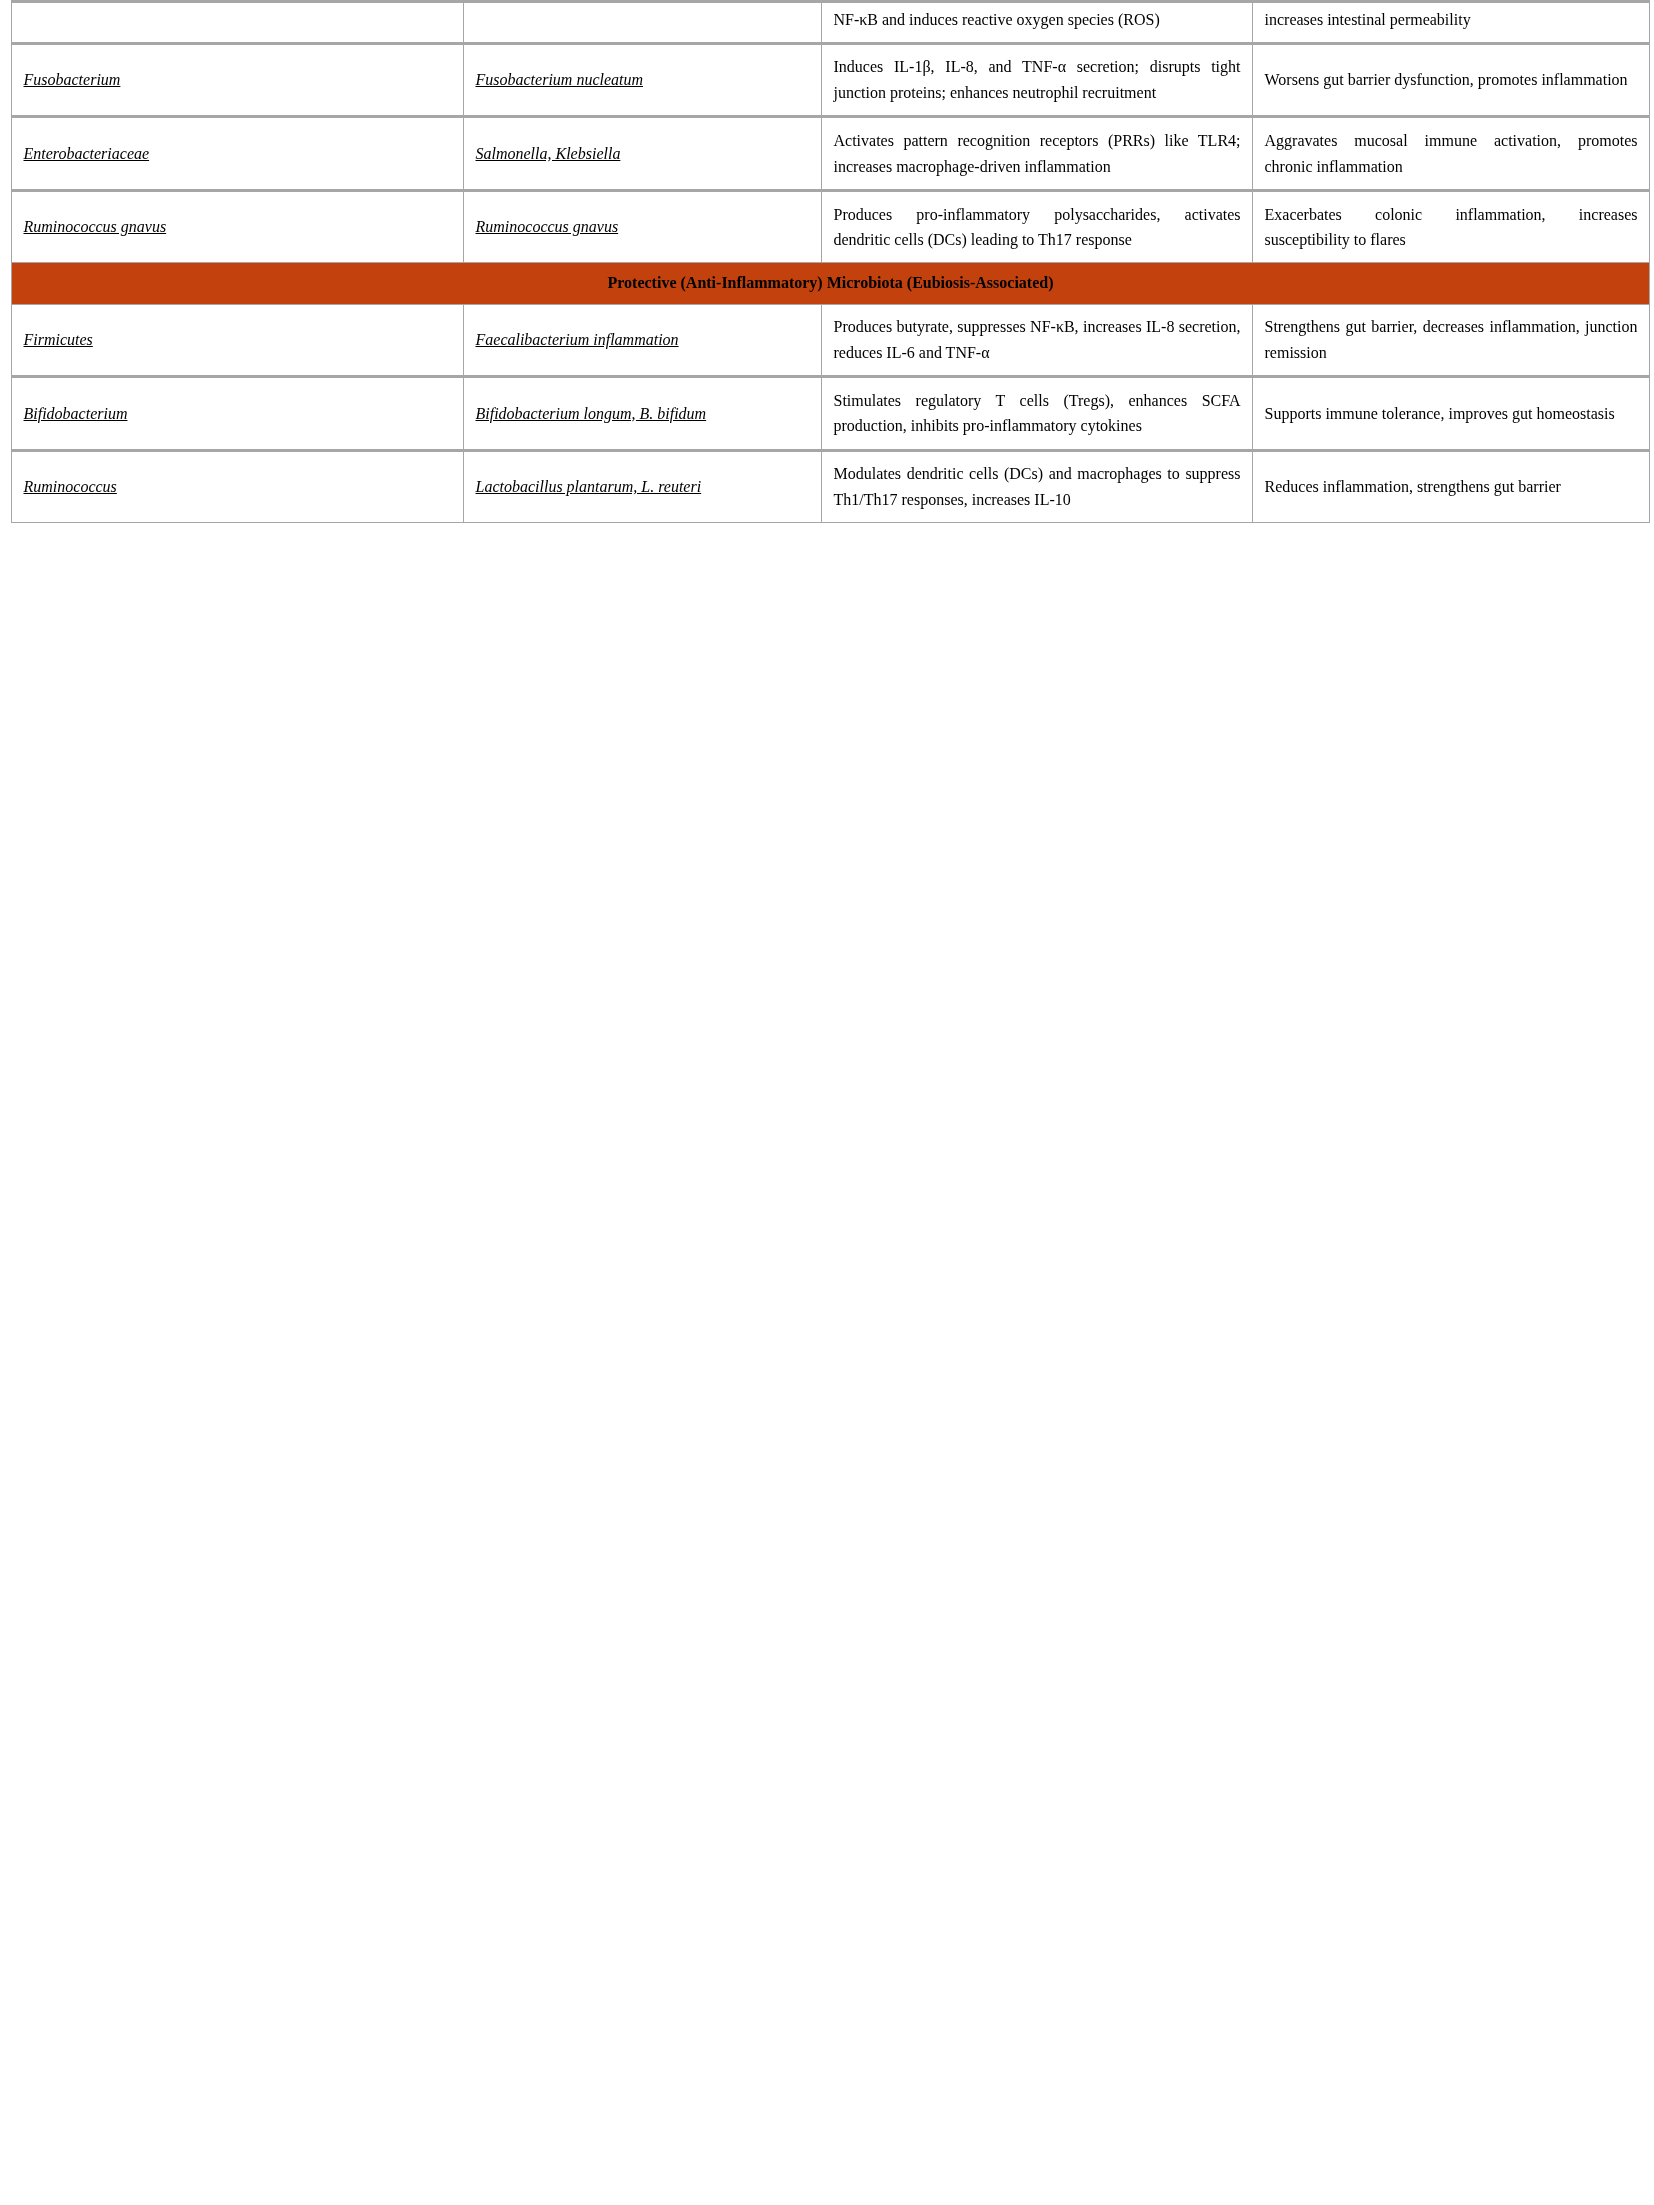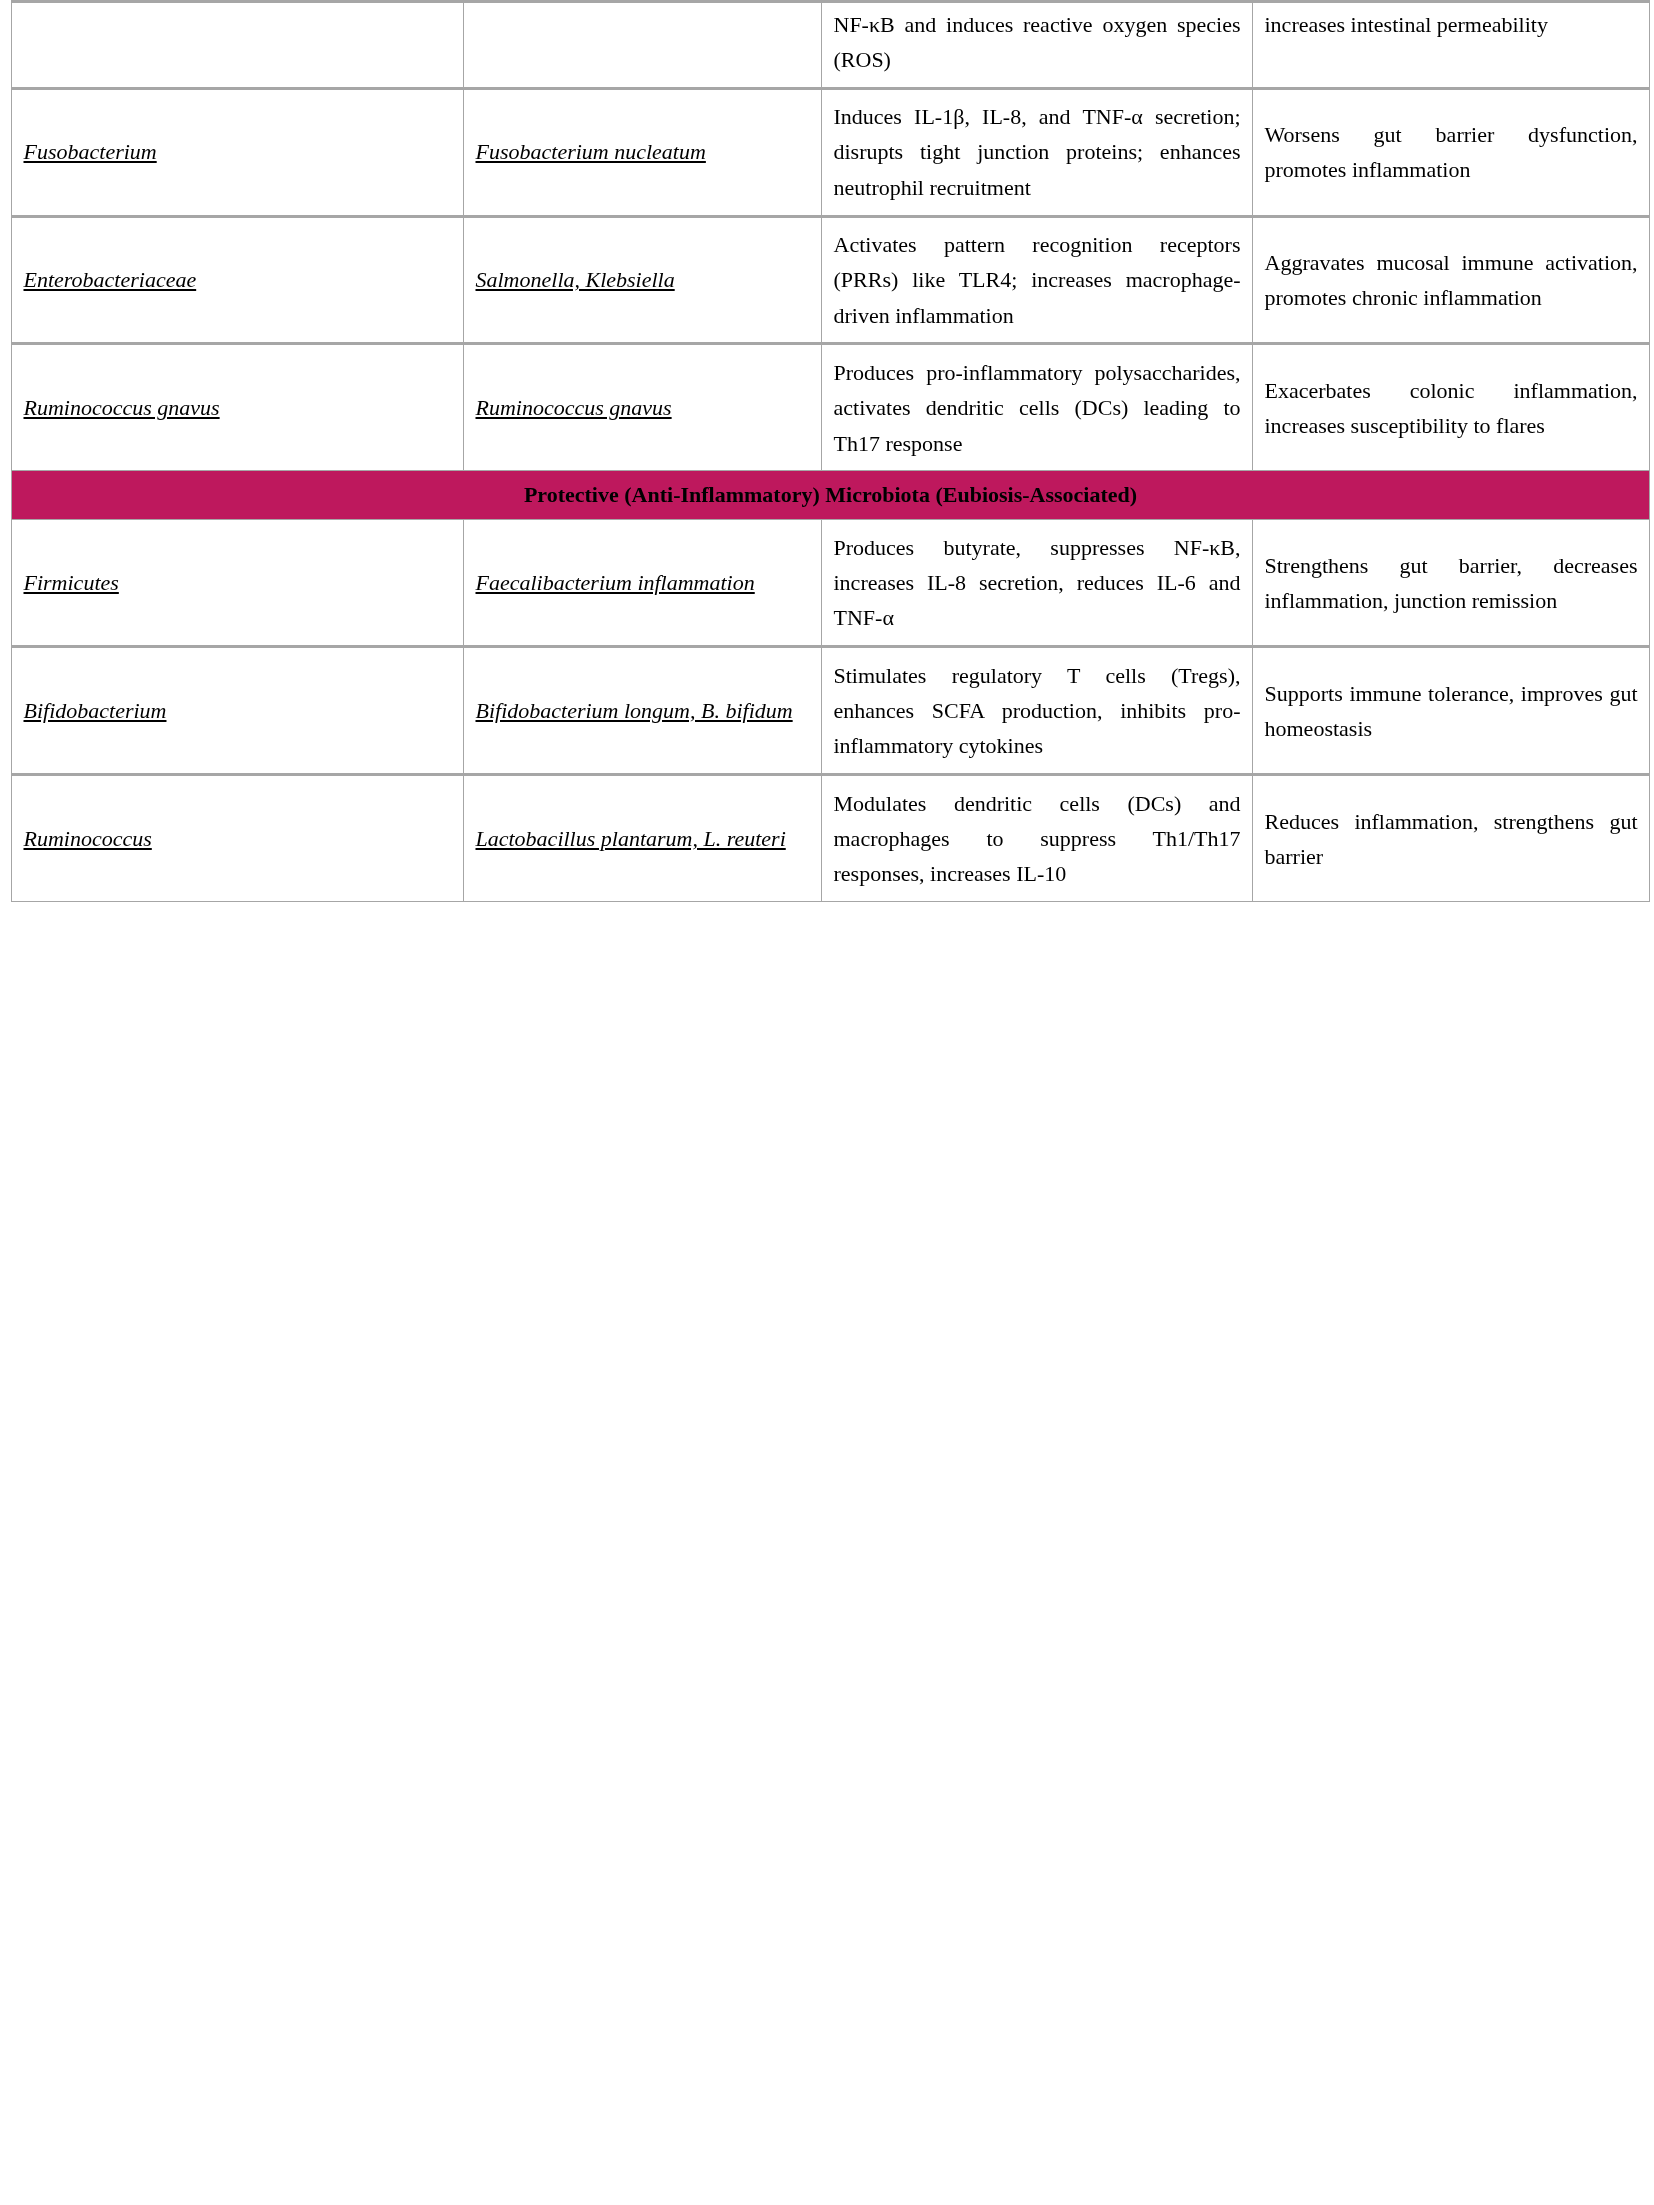--- a/index.html
+++ b/index.html
@@ -20,21 +20,21 @@
     width: 1655px;
     height: 2466px;
     box-sizing: border-box;
     padding: 0 10.6px 0 11px;
   }
 
   table.microbiota-table {
     width: 1639px;
     border-collapse: collapse;
     table-layout: fixed;
-    font-size: 22px;
+    font-size: 16px;
     line-height: 1.60;
   }
 
   table.microbiota-table td {
     border: 1.3px solid #a6a6a6;
     vertical-align: middle;
     padding: 9.7px 11.5px 9.7px 11.5px;
     box-sizing: border-box;
   }
 
@@ -56,21 +56,21 @@
   }
 
   .mechanism,
   .effect {
     text-align: justify;
     text-align-last: left;
     hyphens: none;
   }
 
   td.section-header {
-    background: #be185d;
+    background: #c2410c;
     text-align: center;
     font-weight: bold;
     padding: 13.2px 8.8px 13.2px 8.8px;
     border-top-width: 3.1px;
     border-bottom-width: 1.8px;
     line-height: 1.3;
   }
 
   
   tr.continuation td.mechanism,

